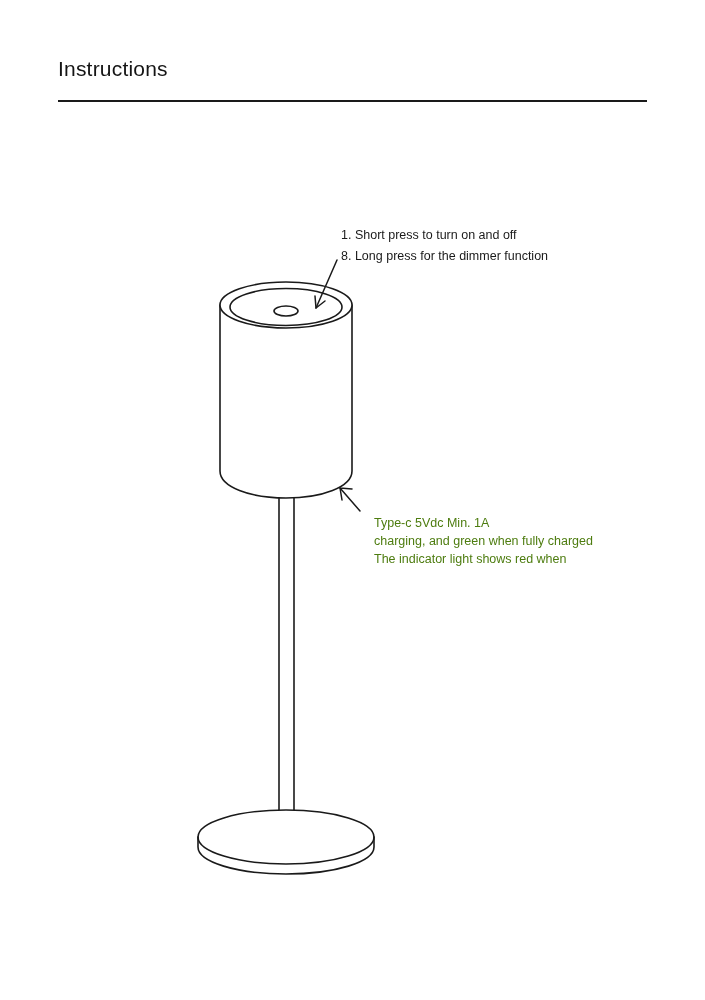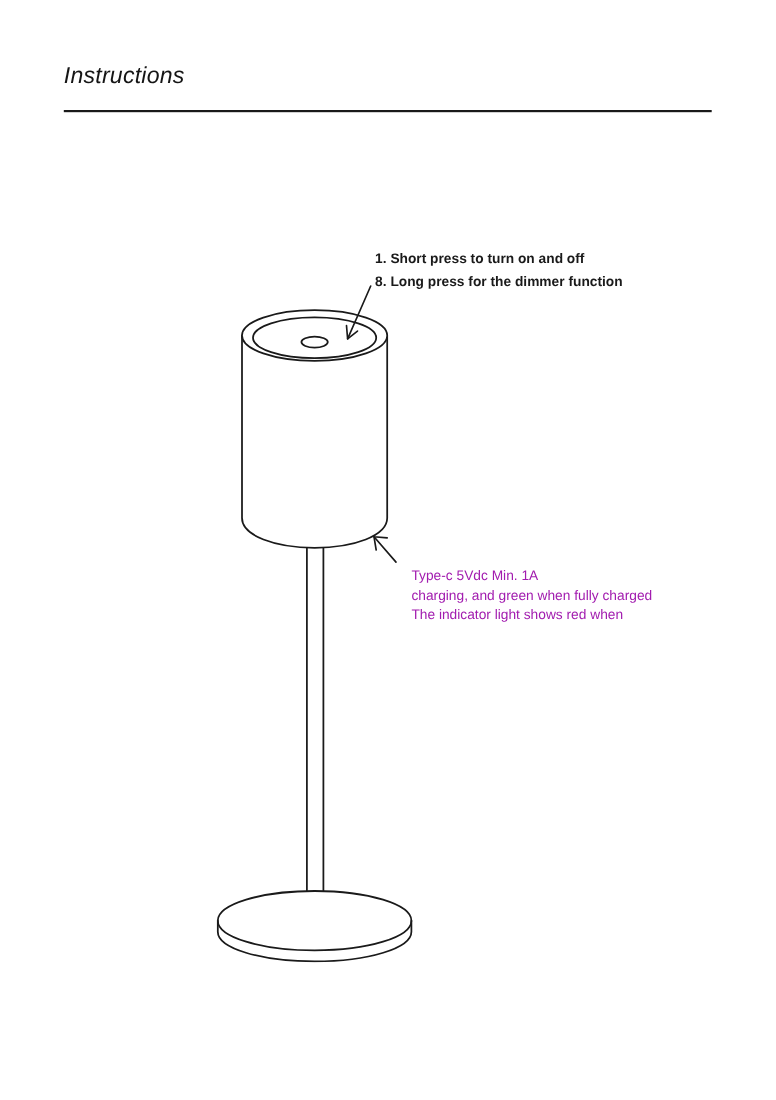--- a/index.html
+++ b/index.html
@@ -21,21 +21,20 @@
     background: #ffffff;
   }
   .title {
     position: absolute;
     left: 58px;
     top: 57px;
     font-size: 21px;
     font-weight: 400;
     letter-spacing: 0.2px;
     color: #151515;
-    font-style: italic;
   }
   .title-rule {
     position: absolute;
     left: 58px;
     top: 100px;
     width: 589px;
     height: 2px;
     background: #1a1a1a;
   }
   .note-block {
@@ -52,29 +51,28 @@
   .press-block {
     position: absolute;
     left: 341px;
     top: 225px;
     font-size: 12.5px;
     line-height: 21px;
     color: #1a1a1a;
   }
   .press-block div {
     white-space: nowrap;
-    font-weight: bold;
   }
   .port-block {
     position: absolute;
     left: 374px;
     top: 514px;
     font-size: 12.5px;
     line-height: 18px;
-    color: #a21caf;
+    color: #4d7c0f;
   }
   .port-block div {
     white-space: nowrap;
   }
   .lamp-svg {
     position: absolute;
     left: 180px;
     top: 255px;
   }
   .arrow-svg {

